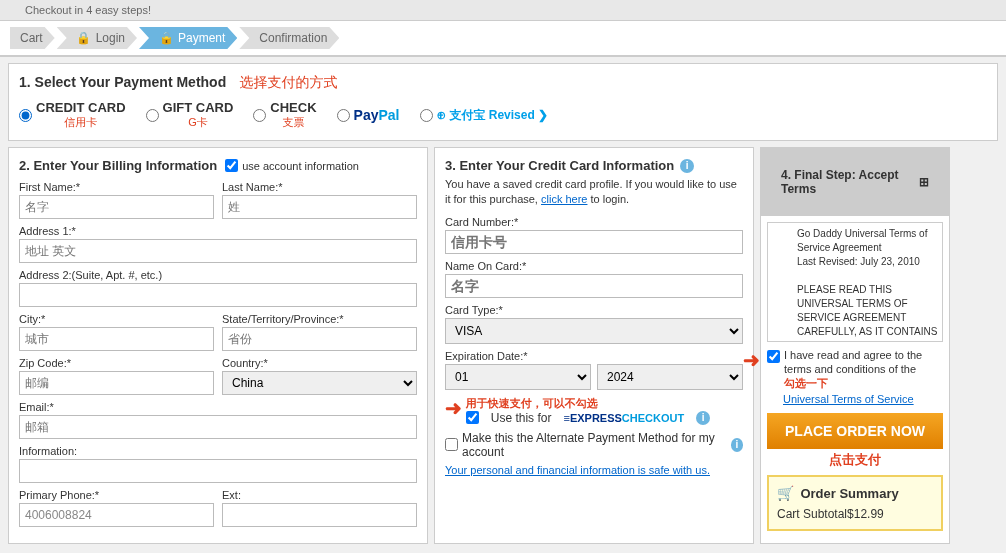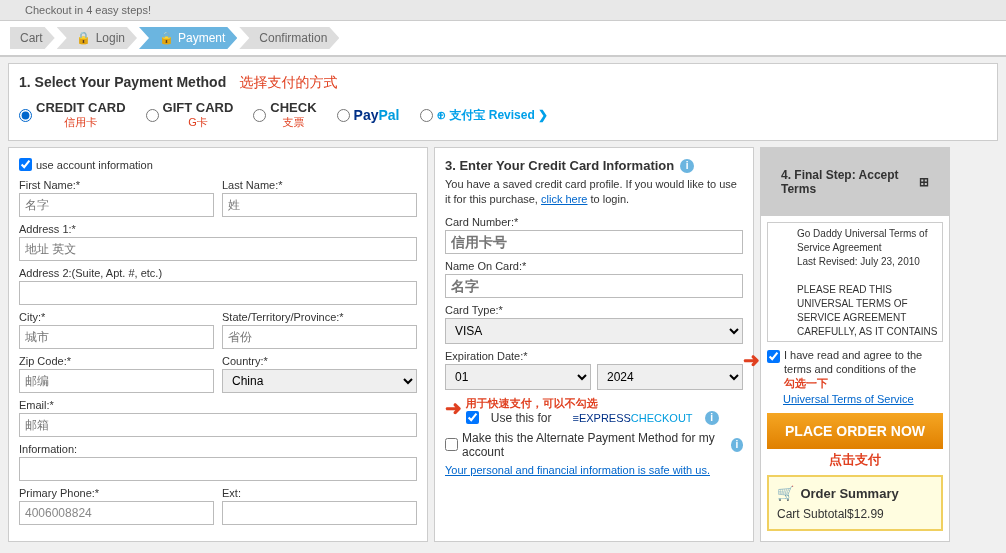--- a/index.html
+++ b/index.html
@@ -124,20 +124,21 @@
       <input type="radio" name="payment" style="">
       <span class="alipay-logo">⊕ 支付宝 Revised ❯</span>
     </div>
   </div>
 </div>
 
 <div class="cols">
 
   <div class="billing-section">
     <div class="billing-header">
+      <span style="font-size:13px;font-weight:bold;">2. Enter Your Billing Information</span>
       <div class="use-account-cb">
         <input type="checkbox" checked="" style="">
         <span>use account information</span>
       </div>
     </div>
     <div class="form-row">
       <div class="form-group">
         <label>First Name:*</label>
         <input type="text" placeholder="名字" style="">
       </div>
@@ -249,21 +250,21 @@
       </div>
     </div>
 
     <div style="display:flex;align-items:flex-start;gap:4px;margin:6px 0;">
       <span style="color:#e04020;font-size:20px;font-weight:bold;">➜</span>
       <div>
         <div style="color:#e04020;font-size:11px;font-weight:bold;">用于快速支付，可以不勾选</div>
         <div style="display:flex;align-items:center;gap:12px;">
           <input type="checkbox" checked="" style="">
           <span>Use this for</span>
-          <span style="color:#003087;font-weight:normal;font-size:11px;margin-left:9px;">≡<span style="color:#003087;">EXPRESS</span><span style="color:#009cde;">CHECKOUT</span></span>
+          <span style="color:#003087;font-weight:bold;font-size:11px;">≡<span style="color:#003087;">EXPRESS</span><span style="color:#009cde;">CHECKOUT</span></span>
           <span class="info-icon">i</span>
         </div>
       </div>
     </div>
 
     <div style="display:flex;align-items:center;gap:4px;margin:4px 0;">
       <input type="checkbox" style="">
       <span>Make this the Alternate Payment Method for my account</span>
       <span class="info-icon">i</span>
     </div>

